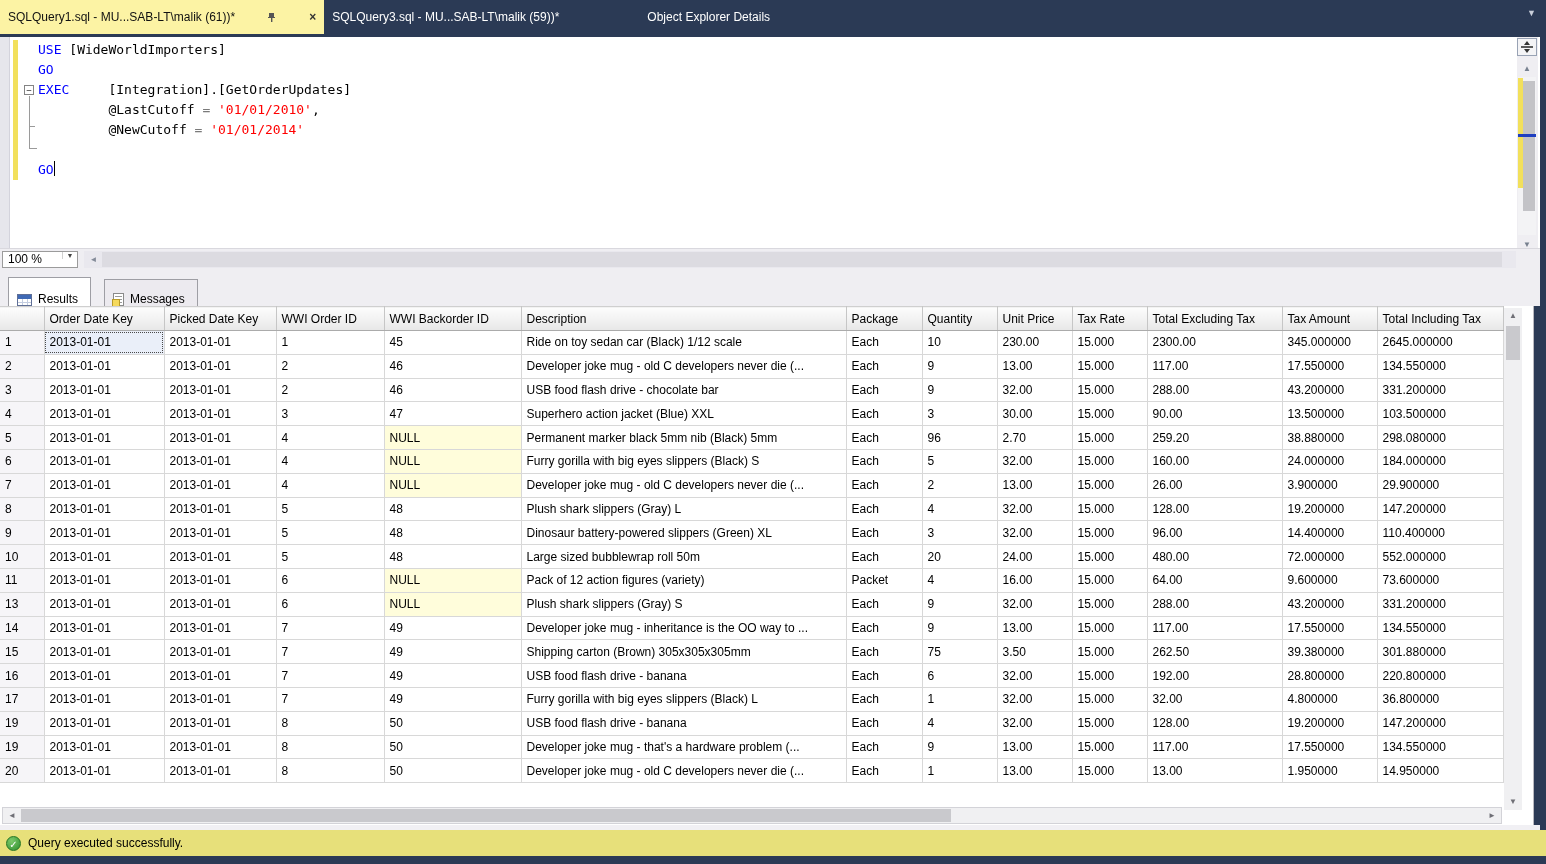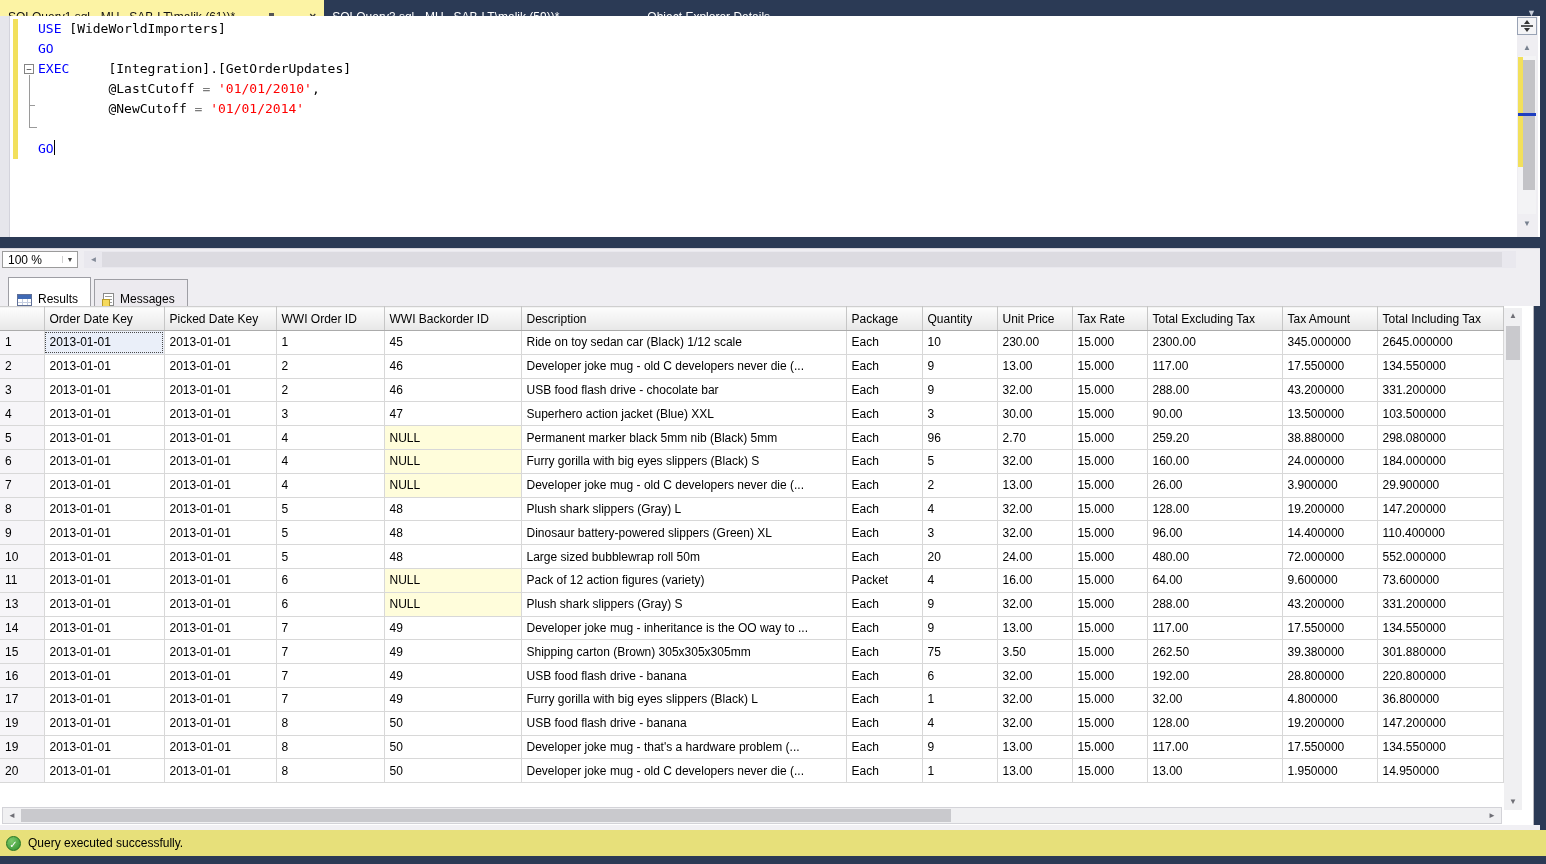--- a/index.html
+++ b/index.html
@@ -16,21 +16,21 @@
   
   .tabbar{position:absolute;left:0;top:0;width:1546px;height:27px;background:var(--navy);display:flex;align-items:stretch;}
   .doc-tab{display:flex;align-items:center;padding:17px 8px;font-size:12px;color:#fff;cursor:default;white-space:nowrap;gap:24px;}
   .doc-tab.active{background:var(--tab-yellow);color:#111;}
   .doc-tab .pin,.doc-tab .close{margin-left:8px;display:inline-flex;align-items:center;}
   .doc-tab .close{font-size:12px;font-weight:bold;color:#333;}
   .tab-oed{margin-left:72px;}
   .tab-menu-arrow{position:absolute;right:10px;top:8px;color:#c9cfda;font-size:9px;}
 
   
-  .editor{position:absolute;left:0;top:16px;width:1540px;height:221px;background:#fff;}
+  .editor{position:absolute;left:0;top:37px;width:1540px;height:221px;background:#fff;}
   .gutter{position:absolute;left:0;top:0;width:10px;height:100%;background:#e6e6ec;border-right:1px solid #d3d3dc;}
   .changebar{position:absolute;left:13px;top:3px;width:5px;height:140px;background:var(--changebar);}
   .code-lines{position:absolute;left:0;top:3px;width:1500px;
       font-family:"DejaVu Sans Mono","Liberation Mono",monospace;font-size:13px;color:#000;}
   .code-line{height:20px;line-height:20px;white-space:pre;padding-left:38px;}
   .tok-kw{color:var(--kw);} .tok-str{color:var(--str);} .tok-op{color:var(--op);} .tok-pl{color:#000;}
   .caret{display:inline-block;width:1px;height:15px;background:#000;vertical-align:-2px;}
   .collapse-box{position:absolute;left:24px;top:48px;width:10px;height:10px;border:1px solid #848484;background:#fff;
       font-size:9px;line-height:8px;text-align:center;color:#333;font-family:"DejaVu Sans Mono",monospace;}
   .outline-v{position:absolute;left:29px;top:59px;width:1px;height:52px;background:#9a9a9a;}
@@ -44,33 +44,33 @@
   .arrow-btn{position:absolute;width:20px;height:15px;color:#77818f;font-size:8px;text-align:center;line-height:15px;}
   .ed-up{left:0;top:24px;} .ed-down{left:0;top:200px;}
   .ed-track{position:absolute;left:1px;top:40px;width:18px;height:158px;background:#f3f3f5;}
   .ed-thumb{position:absolute;left:5px;top:4px;width:12px;height:130px;background:#c3c3c7;}
   .ed-annot{position:absolute;left:0px;top:1px;width:5px;height:110px;background:var(--changebar);}
   .ed-caretmark{position:absolute;left:0;top:57px;width:18px;height:3px;background:#1f3fc0;}
 
   
   .zoomrow{position:absolute;left:0;top:248px;width:1540px;height:21px;background:#efeef2;border-top:1px solid #d9d8de;}
   .zoom-combo{position:absolute;left:2px;top:2px;width:76px;height:17px;background:#fff;border:1px solid #9b9b9b;
-      font-size:12px;display:flex;align-items:center;}
+      font-size:12px;display:flex;align-items:flex-start;}
   .zoom-combo span.val{flex:1;padding-left:5px;color:#000;}
   .zoom-combo .cmb-arrow{width:15px;text-align:center;font-size:7px;color:#444;border-left:1px solid #d0d0d0;}
   .ed-hscroll{position:absolute;left:84px;top:2px;width:1432px;height:17px;background:#e9e8ee;}
   .ed-hscroll .larr{position:absolute;left:2px;top:0;width:15px;height:17px;font-size:8px;color:#848b99;text-align:center;line-height:17px;}
   .ed-hscroll .thumb{position:absolute;left:18px;top:1px;width:1400px;height:15px;background:#dcdbe1;}
 
   
   .tabstrip{position:absolute;left:0;top:269px;width:1540px;height:37px;background:#efeef2;}
   .rtab{position:absolute;bottom:0;height:27px;display:flex;align-items:flex-end;padding:0 12px 0 8px;
       font-size:12px;color:#000;border:1px solid #9e9ea4;border-bottom:none;background:#eceaef;}
   .rtab.active{background:#fff;height:29px;z-index:2;}
-  .rtab-results{left:8px;} .rtab-messages{left:94px;}
+  .rtab-results{left:8px;} .rtab-messages{left:104px;}
   .icon-grid{width:15px;height:12px;border:1px solid #5f6f96;margin-right:6px;
       background:
         linear-gradient(#3f69b5,#3f69b5) 0 0/100% 4px no-repeat,
         linear-gradient(#c2cce0,#c2cce0) 4px 0/1px 100% no-repeat,
         linear-gradient(#c2cce0,#c2cce0) 9px 0/1px 100% no-repeat,
         linear-gradient(#c2cce0,#c2cce0) 0 7px/100% 1px no-repeat,#fff;}
   .icon-msg{width:11px;height:13px;border:1px solid #8a8a8a;background:#fff;position:relative;margin-right:6px;}
   .icon-msg::before{content:"";position:absolute;left:1px;top:2px;width:7px;height:1px;background:#9a9a9a;
       box-shadow:0 3px 0 #9a9a9a,0 6px 0 #9a9a9a;}
   .icon-msg::after{content:"";position:absolute;left:-2px;bottom:-2px;width:6px;height:6px;background:#f5d95c;border:1px solid #b99b28;}

